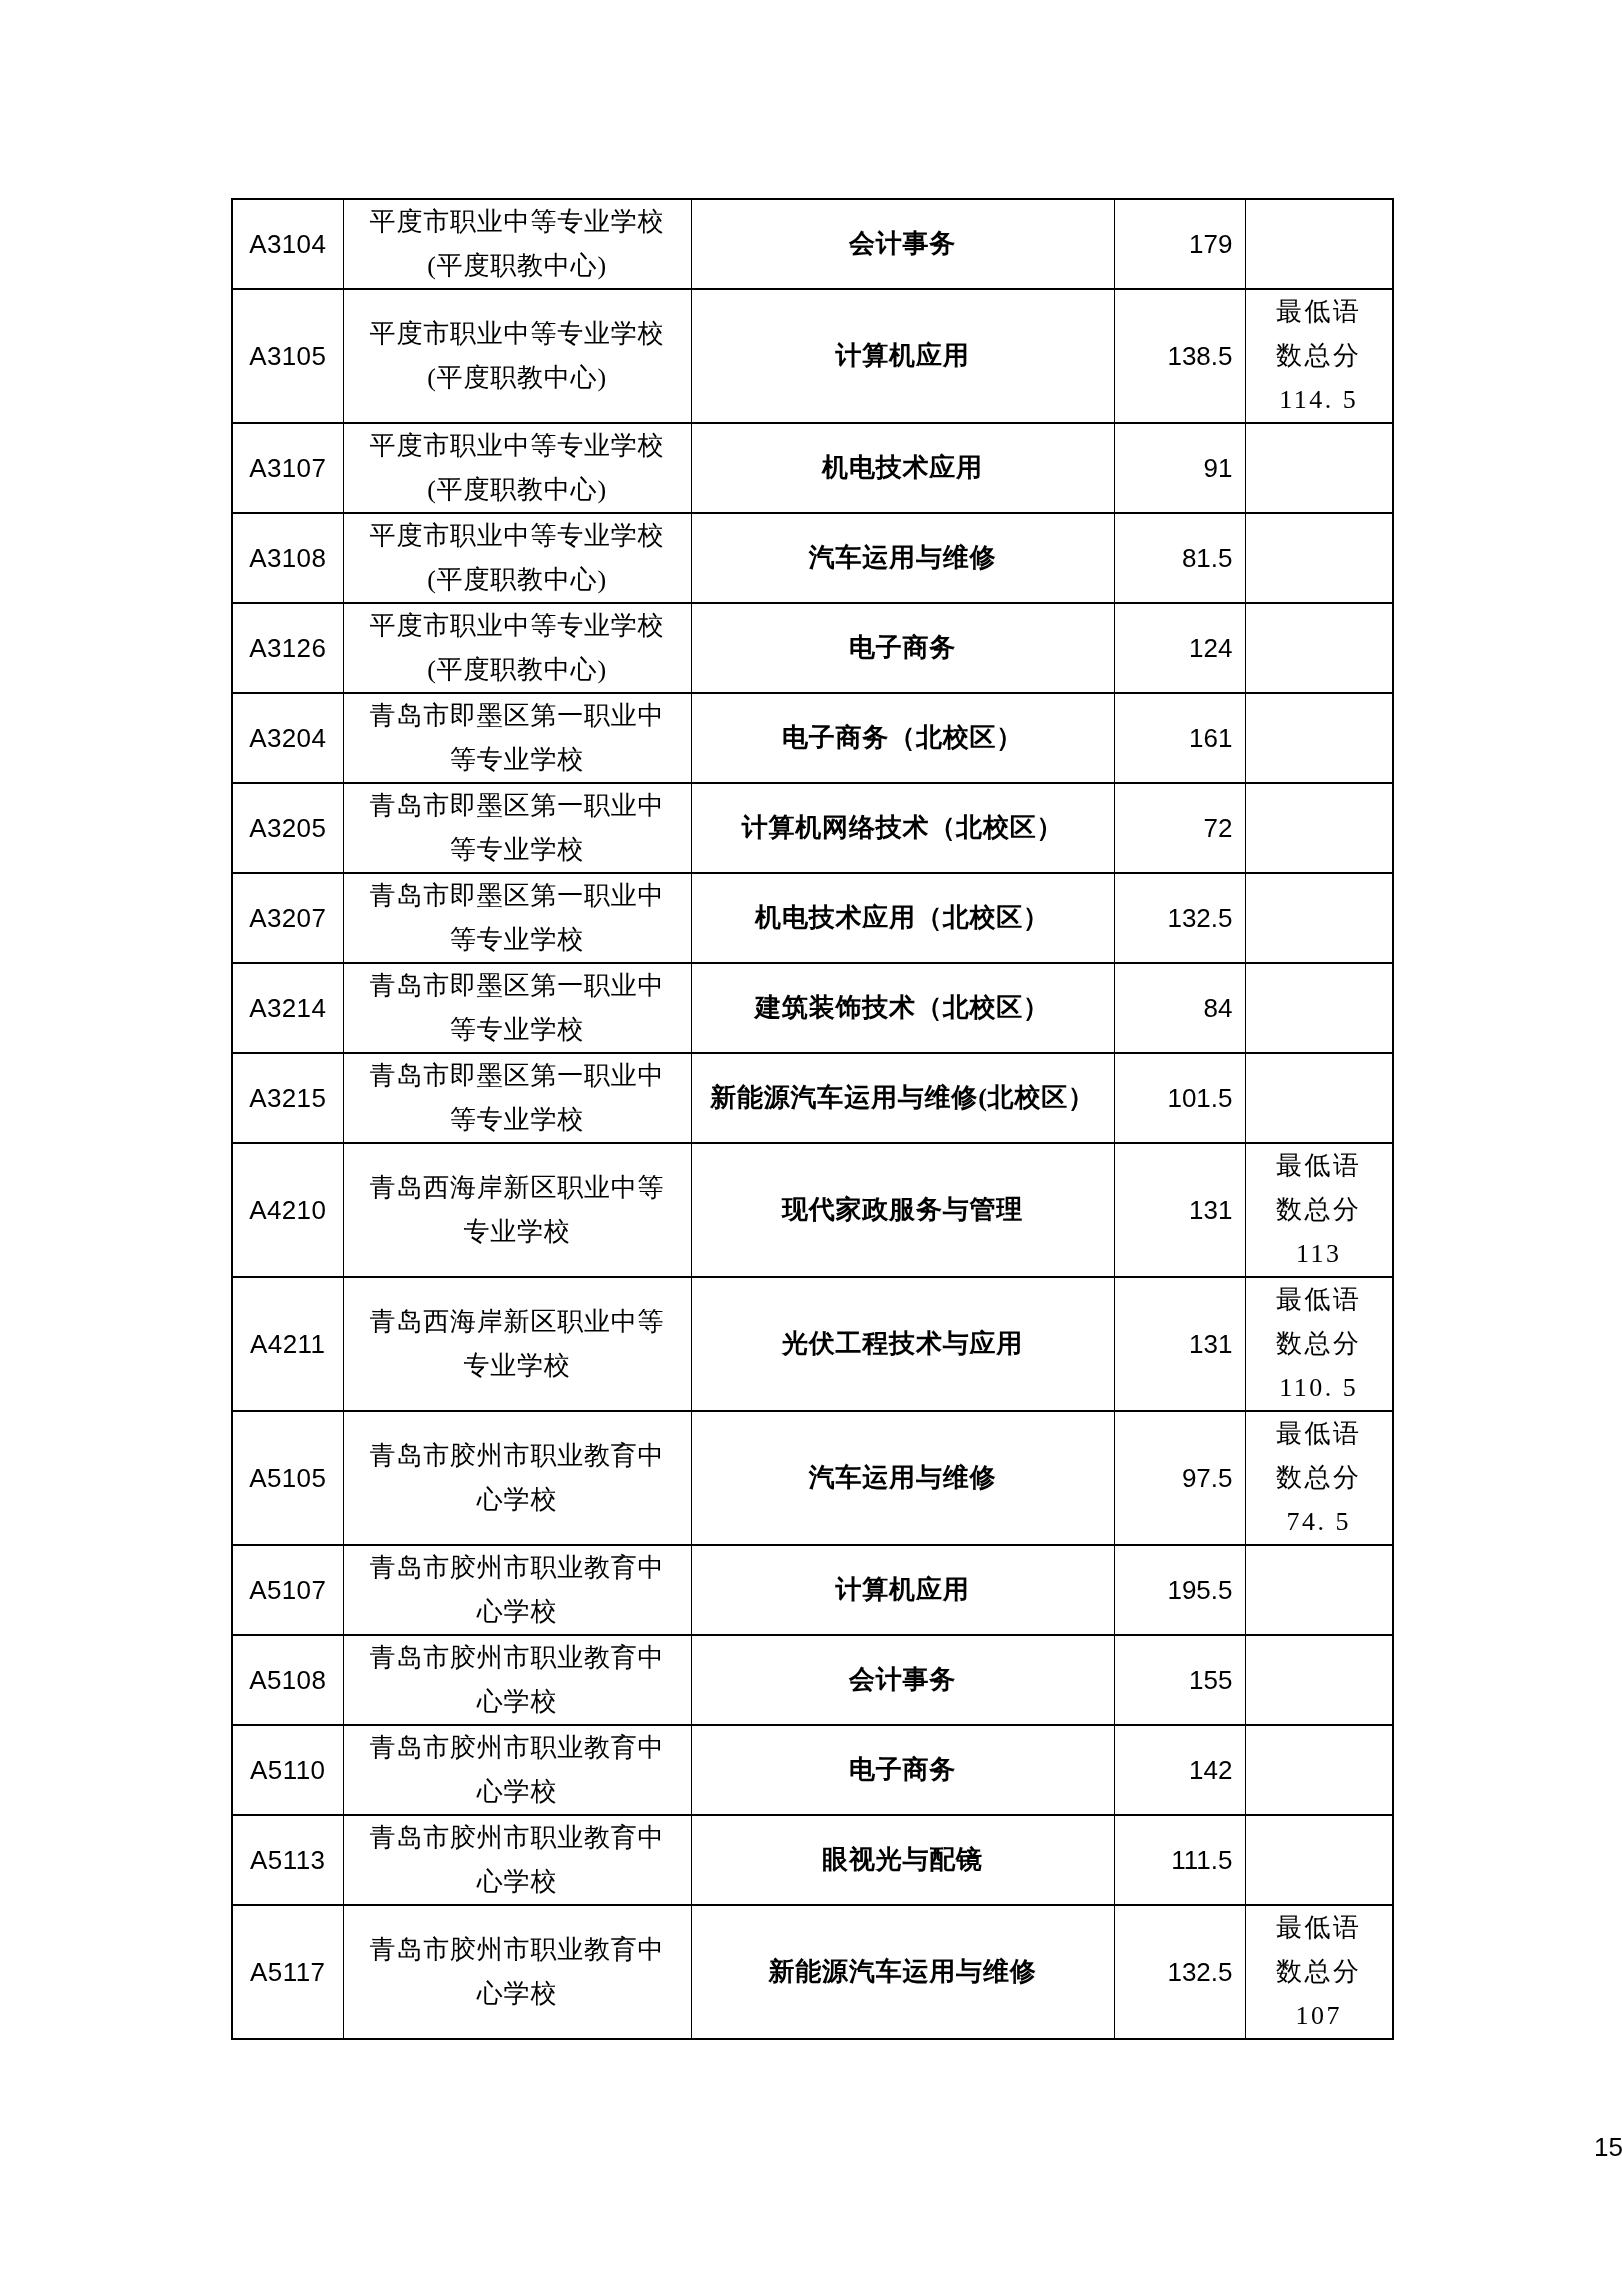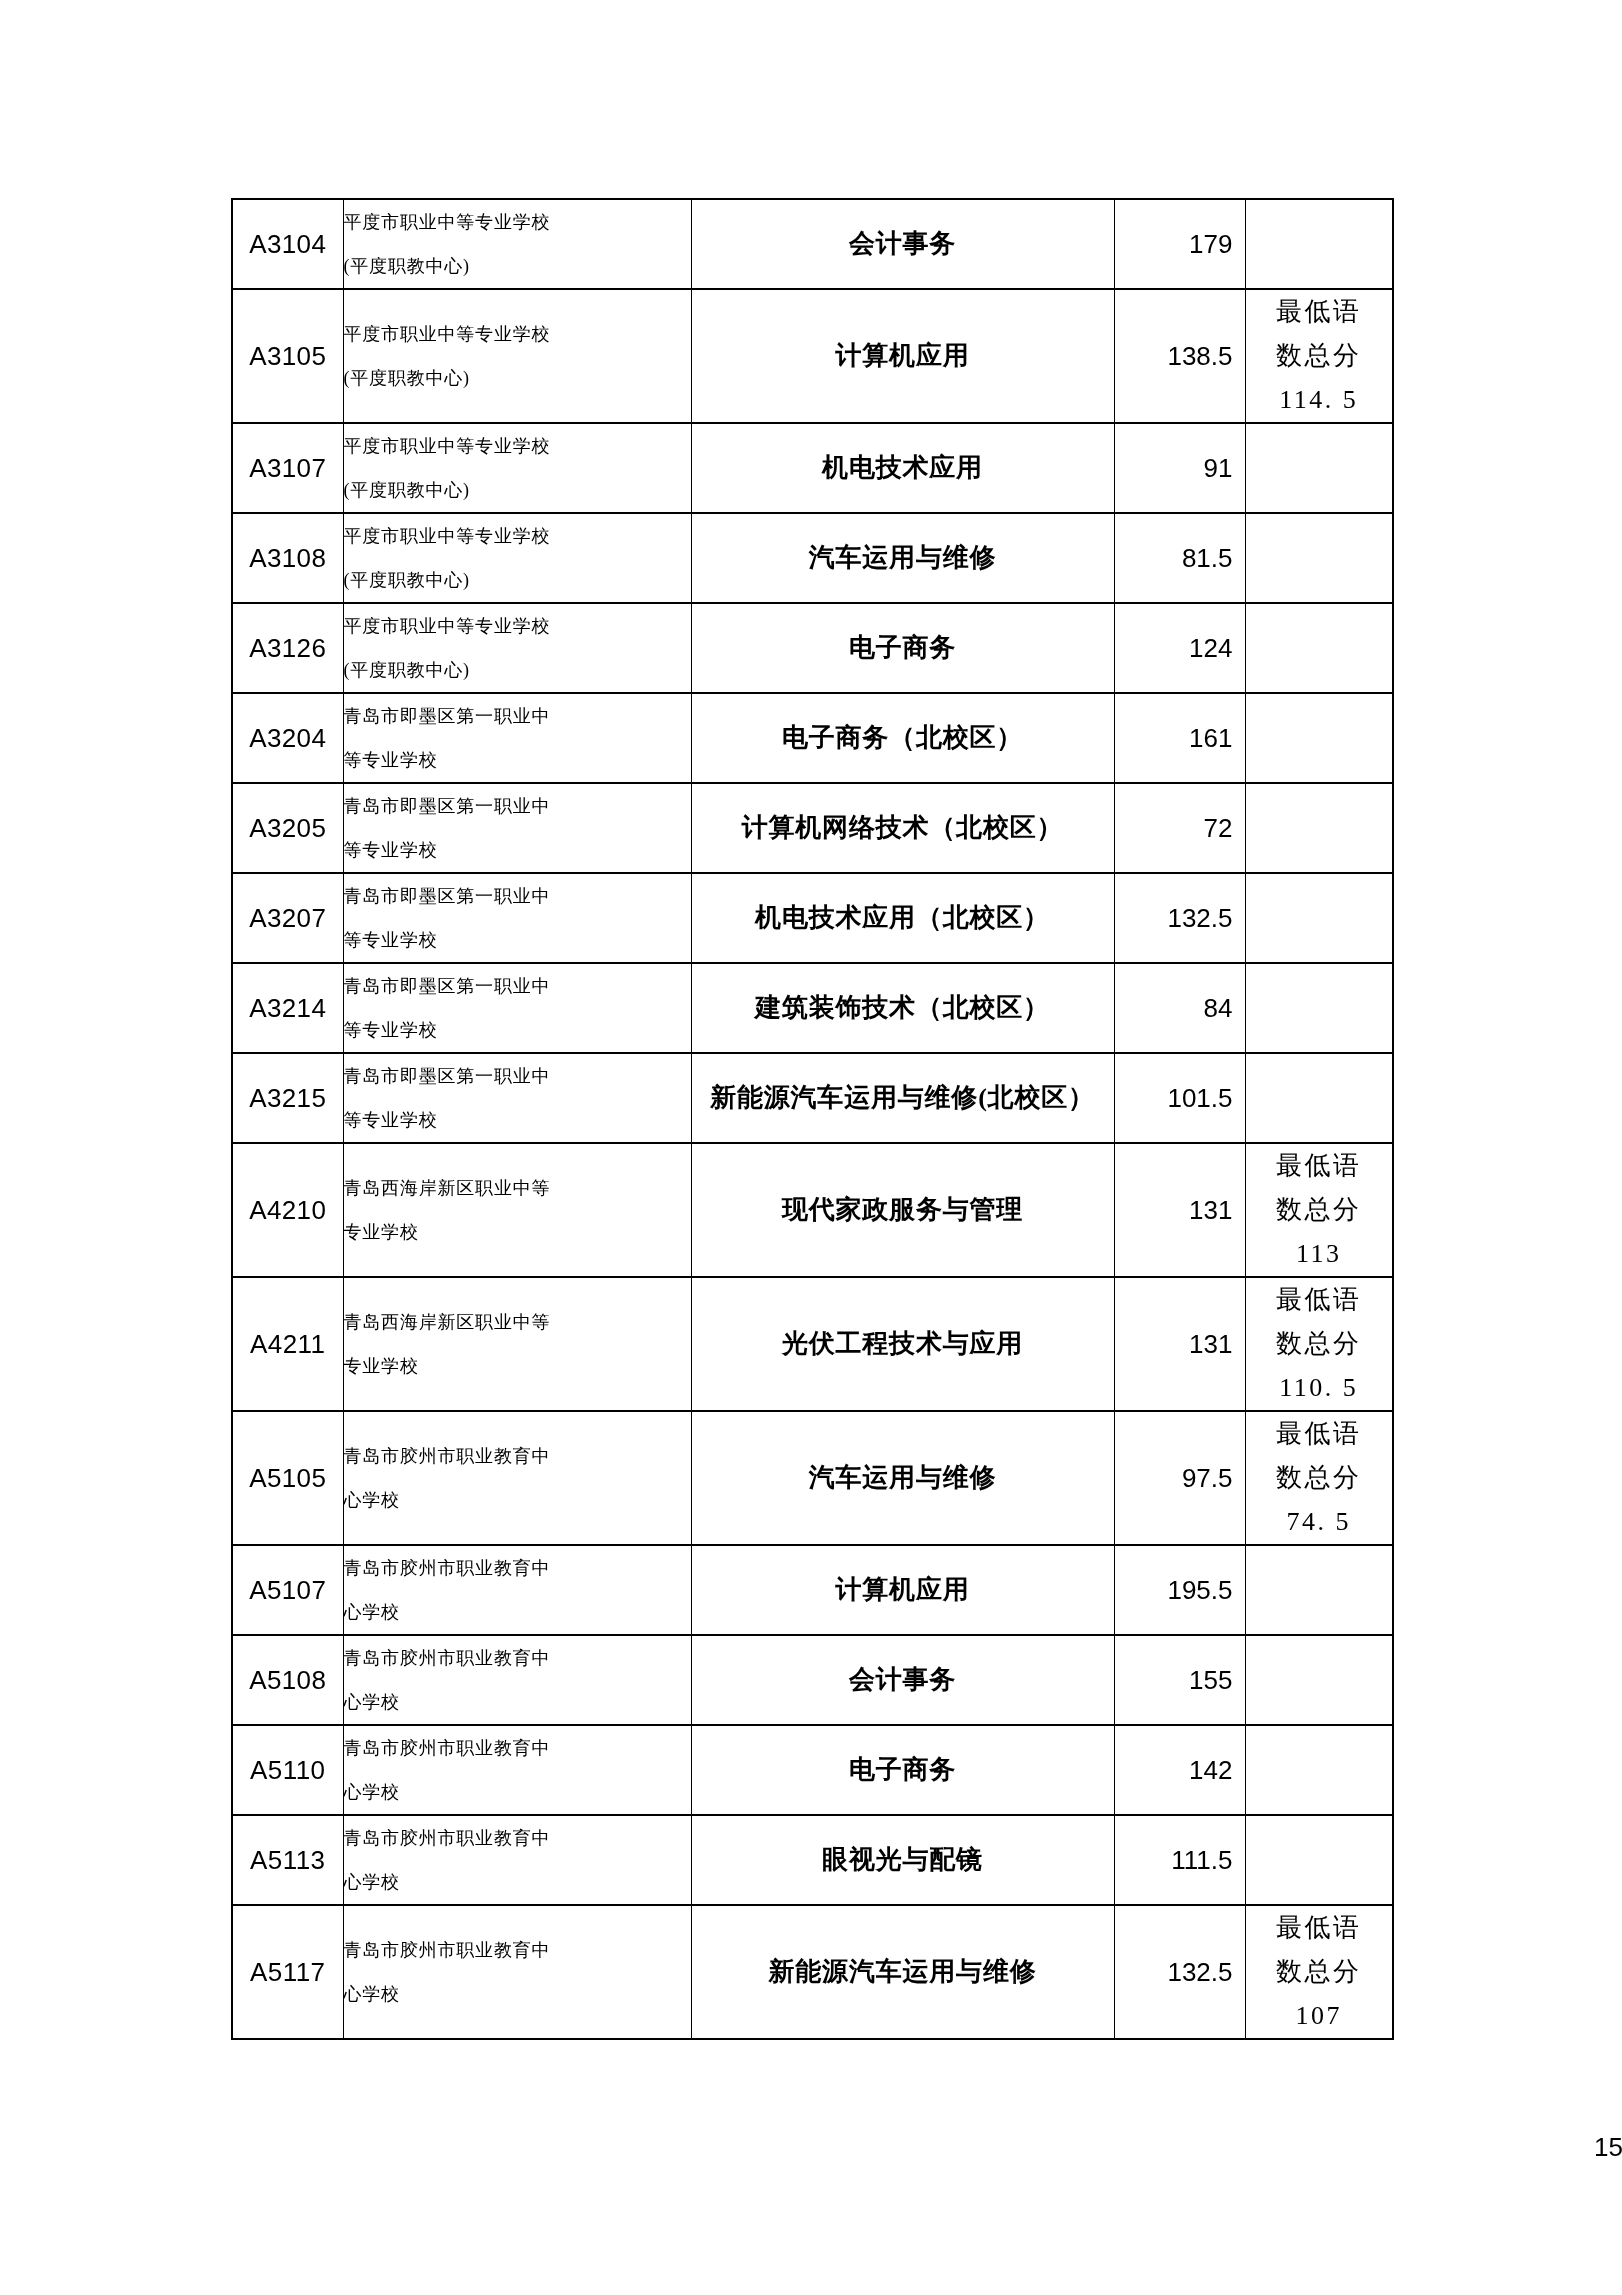--- a/index.html
+++ b/index.html
@@ -31,21 +31,22 @@
     overflow:hidden;
   }
   .c-code{
     font-family:"Liberation Sans",sans-serif;
     font-size:26px;
     text-align:center;
     letter-spacing:0.4px;
   }
   .c-school{
     font-family:"Liberation Serif",serif;
-    font-size:18px;
+    font-size:26px;
+    text-align:center;
     line-height:44px;
     letter-spacing:0.8px;
   }
   .c-major{
     font-family:"Liberation Serif",serif;
     font-size:26px;
     text-align:center;
     line-height:44px;
     letter-spacing:0.8px;
     font-weight:bold;

